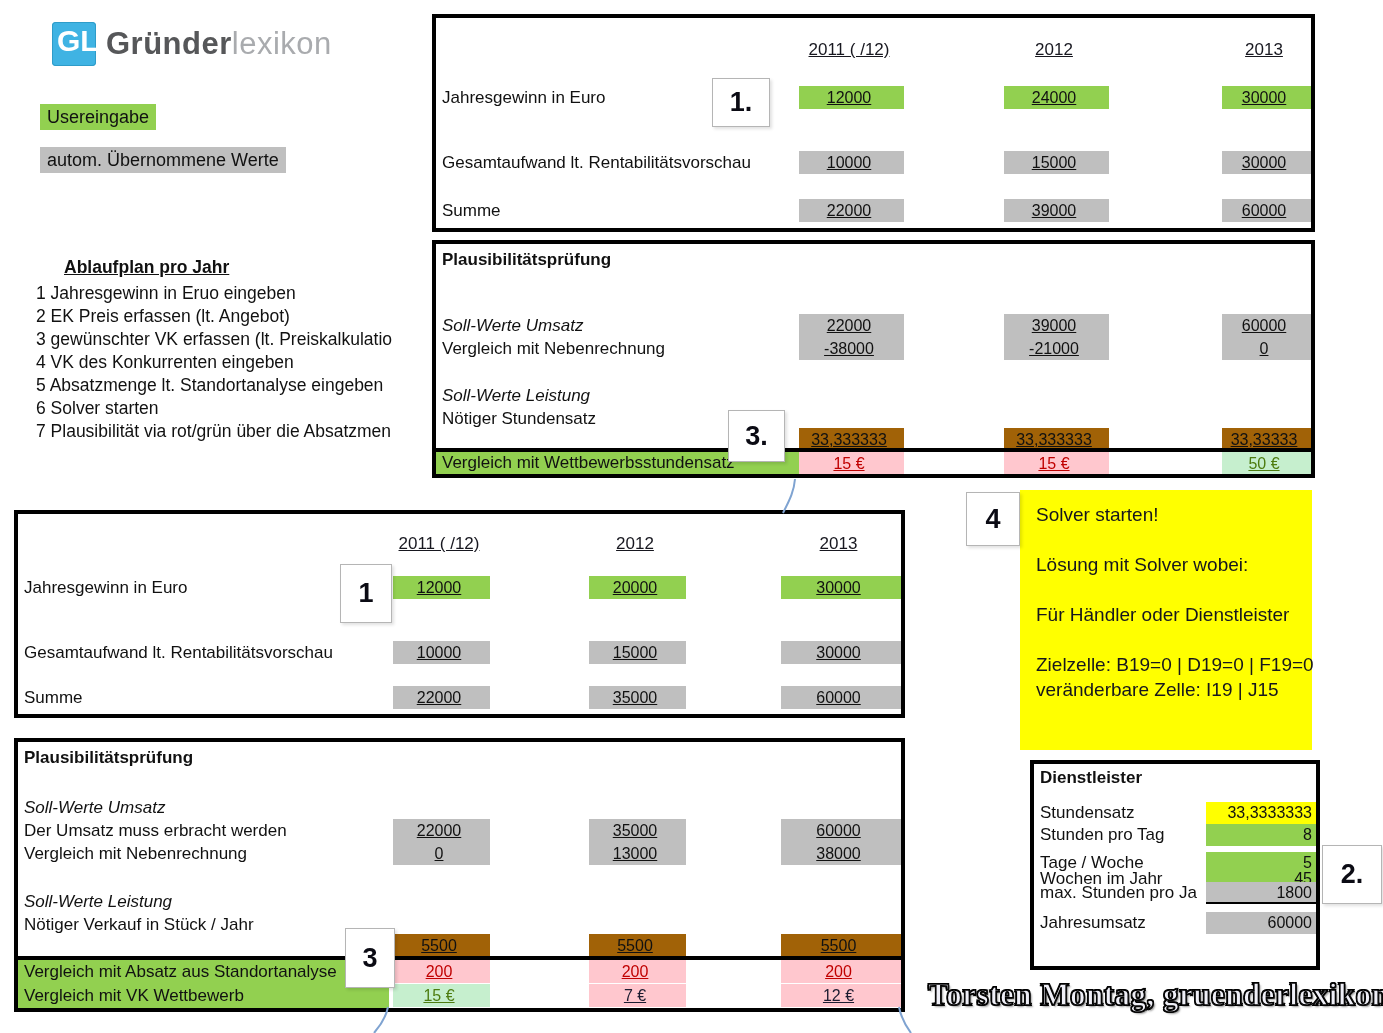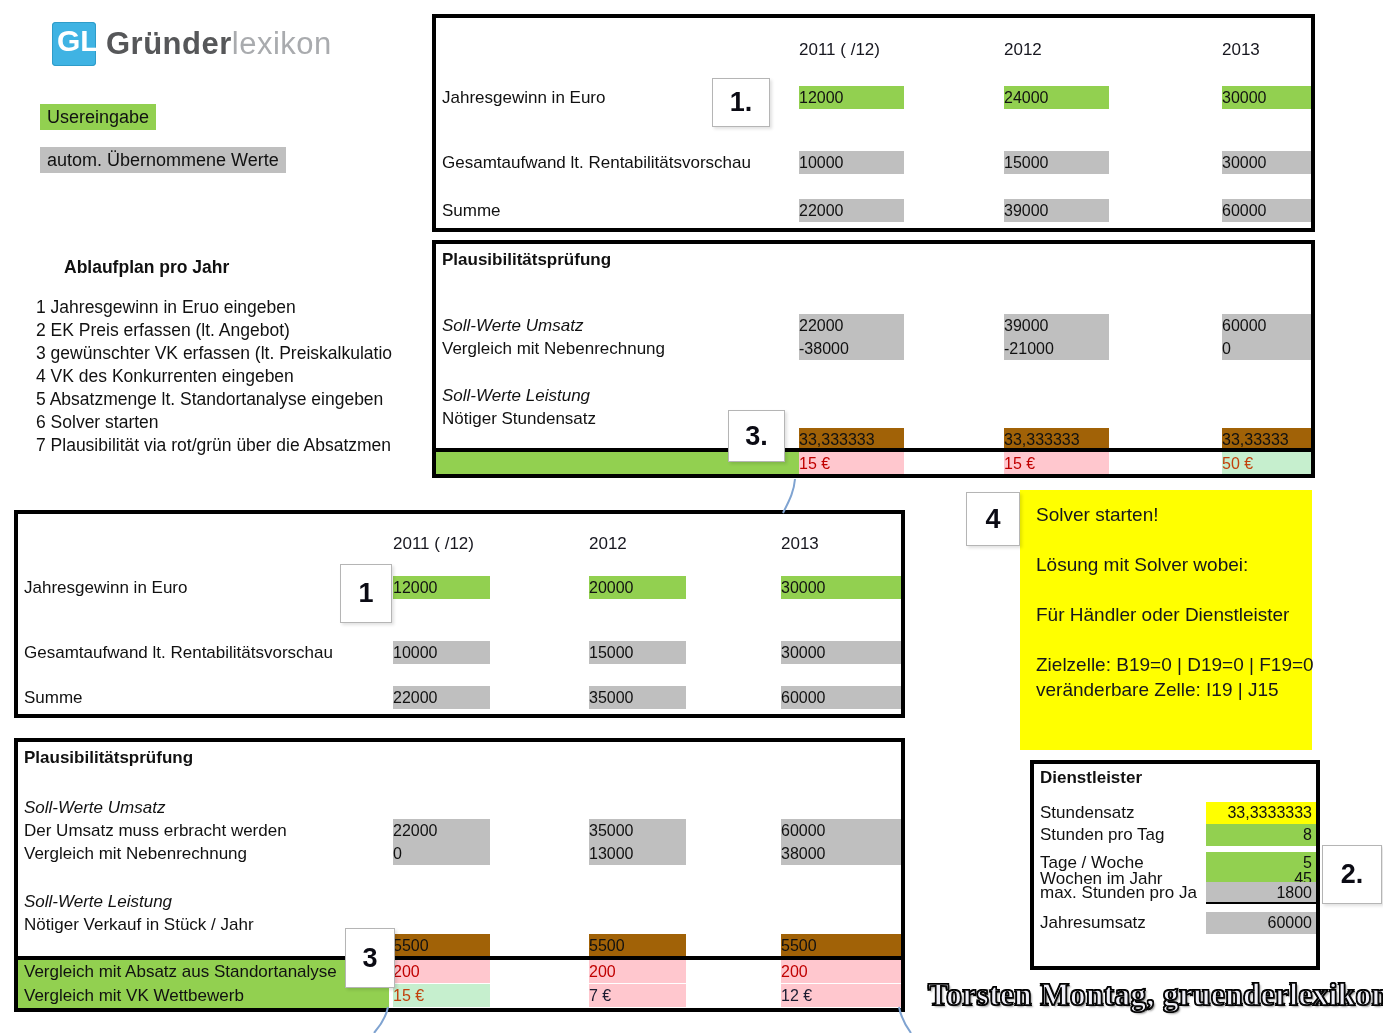--- a/index.html
+++ b/index.html
@@ -16,54 +16,54 @@
   .logo-text .bold{font-weight:bold;color:#565759;}
   .logo-text .light{color:#A9ABAE;}
 
   
   .legend-chip{left:40px;font-size:18px;line-height:26px;padding:0 7px;white-space:nowrap;}
   #chip-user{top:104px;background:#92D050;}
   #chip-auto{top:147px;background:#BFBFBF;}
 
   
   .ablauf{left:36px;top:256px;width:400px;font-size:17.5px;line-height:23px;}
-  .ablauf .title{font-weight:bold;padding-left:28px;margin-bottom:17px;}
+  .ablauf .title{font-weight:bold;padding-left:28px;margin-bottom:3px;text-decoration:underline;}
   .ablauf .li{white-space:nowrap;}
 
   
   .sheet{position:absolute;background:#fff;border:4px solid #000;overflow:hidden;box-sizing:border-box;}
   #t1{left:432px;top:14px;width:883px;height:218px;}
   #t2{left:432px;top:240px;width:883px;height:238px;}
   #t3{left:14px;top:510px;width:891px;height:208px;}
   #t4{left:14px;top:738px;width:891px;height:274px;}
   #dl{left:1030px;top:760px;width:290px;height:210px;}
 
   .r{position:absolute;left:0;right:0;height:23px;}
   .lbl{position:absolute;left:6px;top:0;line-height:23px;font-size:17px;white-space:nowrap;z-index:1;}
   .b{font-weight:bold;}
   .it{font-style:italic;}
-  .cell{position:absolute;top:0;height:23px;line-height:23px;text-align:left;
-        padding-right:5px;font-size:16px;box-sizing:border-box;z-index:2;white-space:nowrap;}
+  .cell{position:absolute;top:0;height:23px;line-height:23px;text-align:center;
+        padding-right:5px;font-size:16px;box-sizing:border-box;z-index:2;white-space:nowrap;text-decoration:underline;}
   .hdr{background:transparent !important;font-size:17px;color:#17171f;}
 
   
   .t-top .c1{left:363px;width:105px;}
   .t-top .c2{left:568px;width:105px;}
   .t-top .c3{left:786px;width:89px;}
   .t-bot .c1{left:375px;width:97px;}
   .t-bot .c2{left:571px;width:97px;}
   .t-bot .c3{left:763px;width:120px;}
 
   
   .green .cell{background:#92D050;}
   .gray  .cell{background:#BFBFBF;}
   .yellow .cell{background:#a16207;margin-top:21px;}
   .cell.bad{background:#FFC7CE;color:#C00000;}
   .cell.bad.dark{color:#1b1b30;}
-  .cell.good{background:#C6EFCE;color:#c2410c;}
+  .cell.good{background:#C6EFCE;color:#4d7c0f;}
   .lblbg{position:absolute;left:0;top:0;height:100%;background:#92D050;z-index:0;}
   .t-top .lblbg{width:363px;}
   .t-bot .lblbg{width:371px;}
   .sep{position:absolute;left:0;right:0;height:4px;background:#000;z-index:3;}
 
   
   .marker{position:absolute;background:#fff;border:1px solid #b5b5b5;z-index:6;
           display:flex;align-items:center;justify-content:center;
           font-weight:bold;font-size:27px;color:#0b0b14;box-shadow:2px 2px 3px rgba(0,0,0,0.12);}
   #m1{left:712px;top:78px;width:56px;height:47px;}
@@ -174,20 +174,21 @@
   </div>
   <div class="r yellow" style="top:163px">
     <span class="lbl">Nötiger Stundensatz</span>
   <span class="cell c1">33,333333</span>
       <span class="cell c2">33,333333</span>
       <span class="cell c3">33,33333</span>
     </div>
   <div class="sep" style="top:204px"></div>
   <div class="r" style="top:208px;height:22px">
     <div class="lblbg"></div>
+    <span class="lbl" style="line-height:22px">Vergleich mit Wettbewerbsstundensatz</span>
   <span class="cell c1  bad">15 €</span>
       <span class="cell c2  bad">15 €</span>
       <span class="cell c3  good">50 €</span>
     </div>
 </div>
 
 <div class="sheet t-bot" id="t3">
   <div class="r" style="top:18px">
       <span class="cell c1 hdr">2011 ( /12)</span>
       <span class="cell c2 hdr">2012</span>

